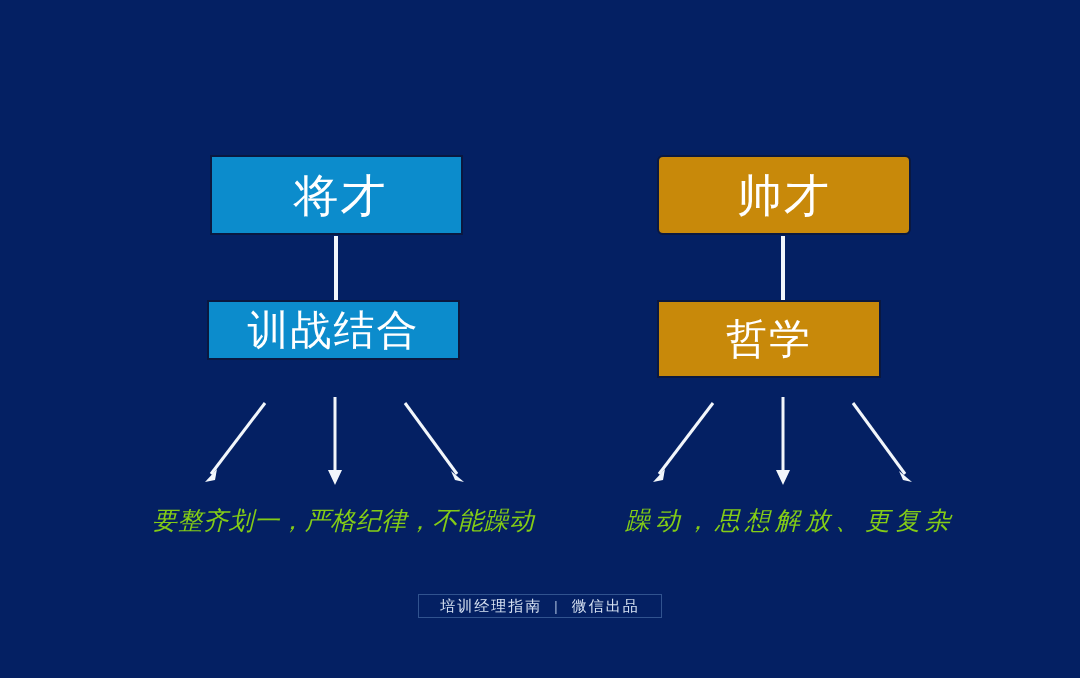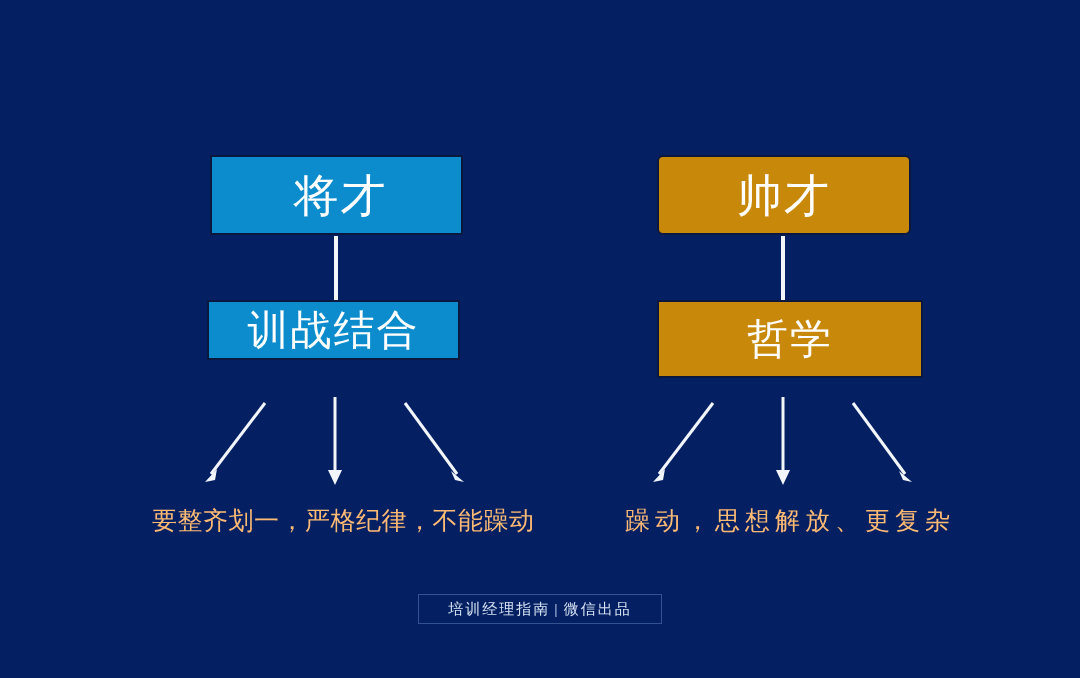--- a/index.html
+++ b/index.html
@@ -45,21 +45,21 @@
   #box-xunzhan {
     left: 207px; top: 300px; width: 253px; height: 60px;
     font-size: 41px;
   }
   #box-shuaicai {
     left: 657px; top: 155px; width: 254px; height: 80px;
     font-size: 45px;
     border-radius: 6px;
   }
   #box-zhexue {
-    left: 657px; top: 300px; width: 266px; height: 78px;
+    left: 657px; top: 300px; width: 224px; height: 78px;
     font-size: 41px;
   }
 
   
   .connector {
     position: absolute;
     width: 4px;
     background: #f2f6fb;
   }
   #connector-left  { left: 334px; top: 236px; height: 64px; }
@@ -72,46 +72,47 @@
     width: 300px;
     height: 110px;
   }
   #arrows-left  { left: 185px; }
   #arrows-right { left: 633px; }
   .arrows svg { display: block; width: 300px; height: 110px; }
 
   
   .caption {
     position: absolute;
-    color: #fdba74;
+    color: #84cc16;
     font-size: 25px;
     line-height: 1;
     white-space: nowrap;
+    font-style: italic;
   }
   #caption-left {
     left: 152px; top: 508px;
     letter-spacing: 0.5px;
   }
   #caption-right {
     left: 625px; top: 508px;
     letter-spacing: 5px;
     text-align: center;
   }
 
   
   #footer-badge {
     position: absolute;
     left: 418px; top: 594px;
-    width: 244px; height: 30px;
+    width: 244px; height: 24px;
     box-sizing: border-box;
     border: 1px solid #31538f;
     display: flex;
     align-items: center;
     justify-content: center;
-    gap: 4px;
+    gap: 12px;
     font-family: "Liberation Serif", "DejaVu Serif", serif;
     color: #d7e2f2;
     font-size: 15px;
     letter-spacing: 2px;
     white-space: nowrap;
   }
   #footer-divider {
     color: #a9bedd;
     font-weight: bold;
   }

